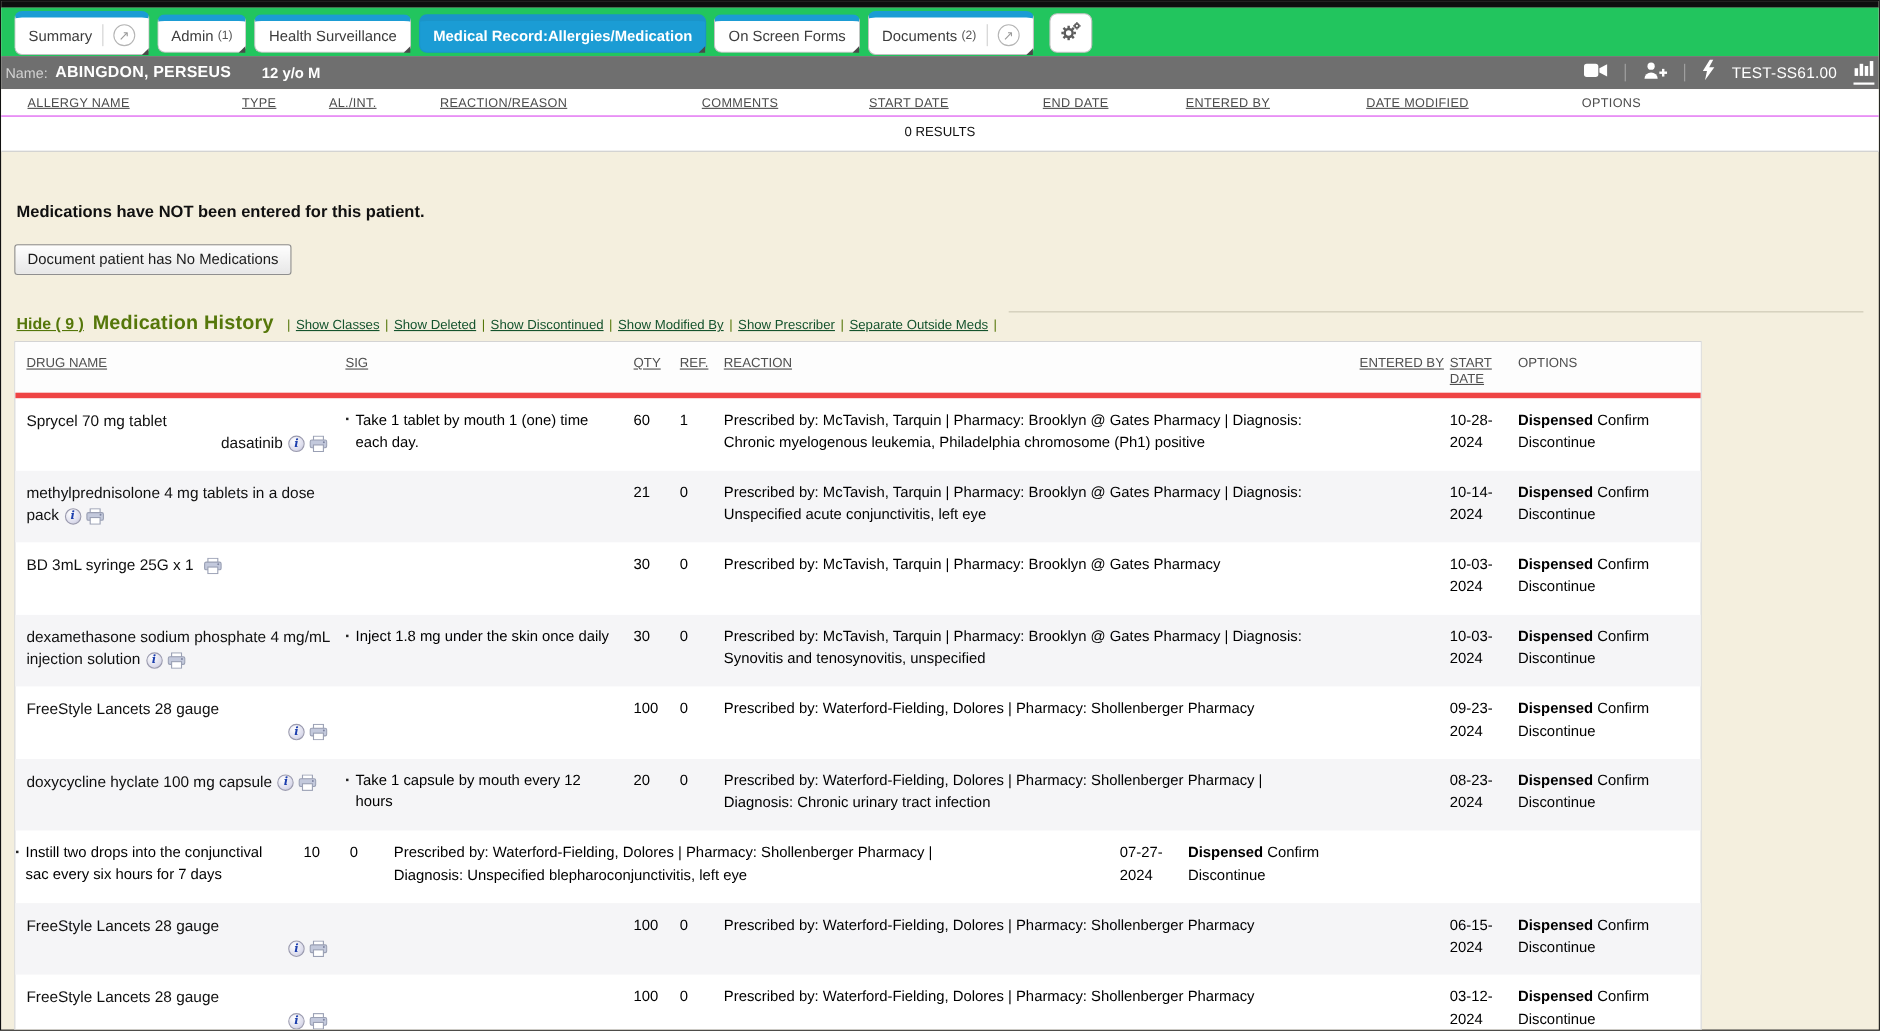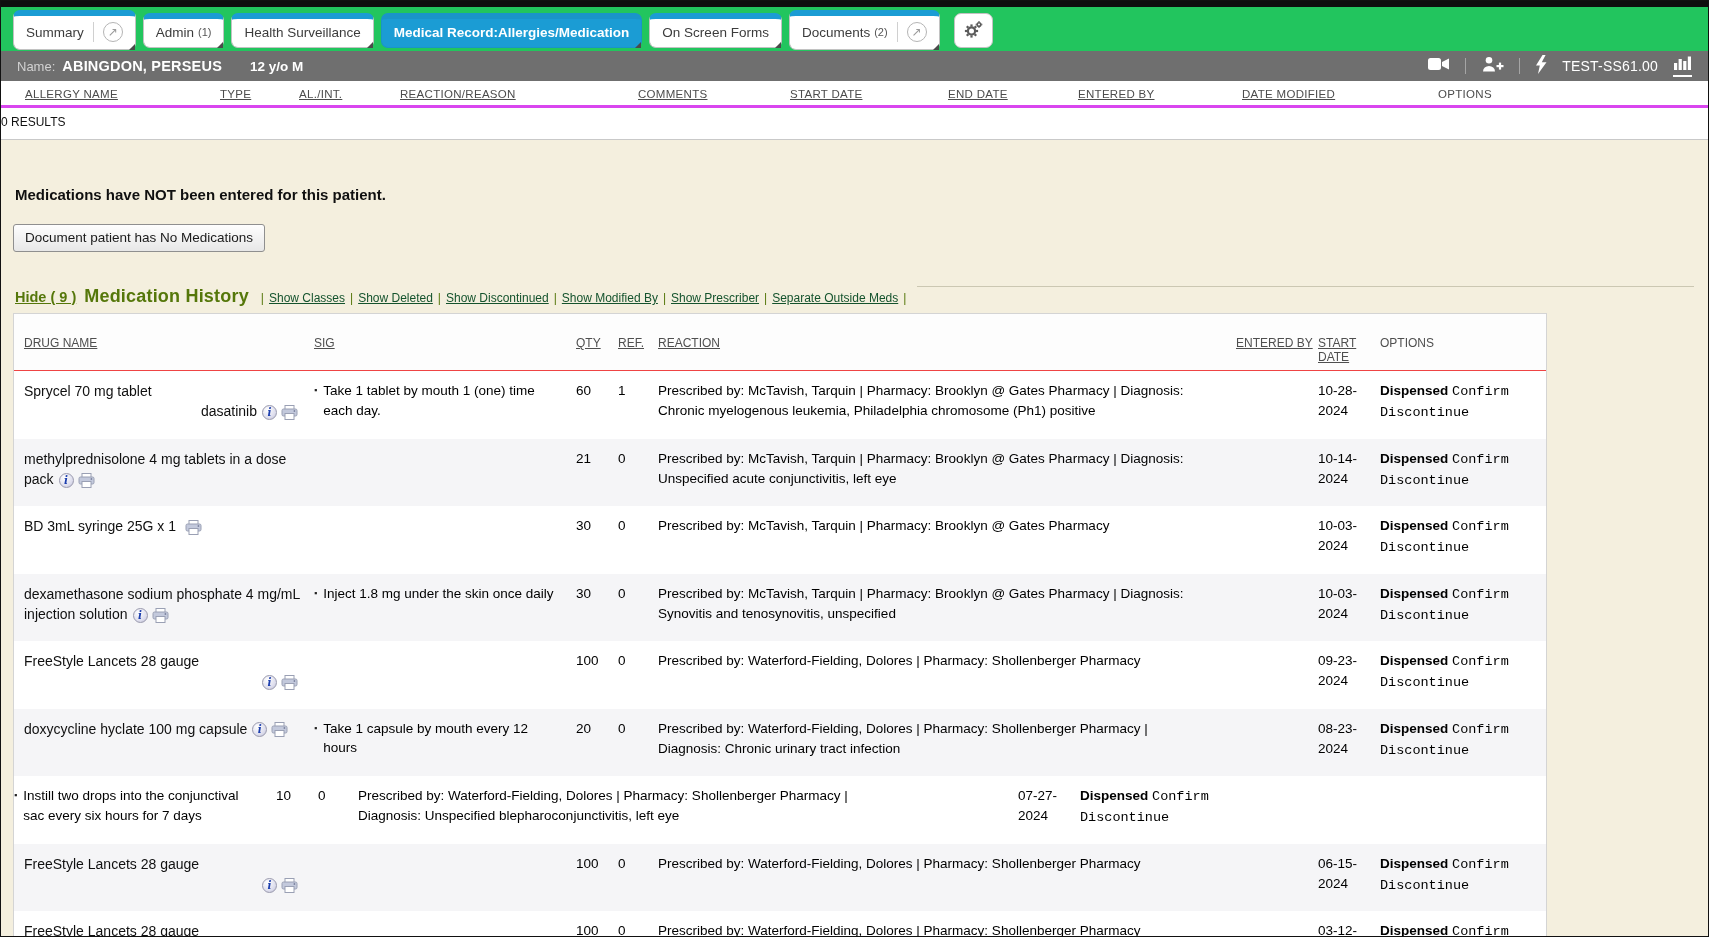--- a/index.html
+++ b/index.html
@@ -14,56 +14,56 @@
   .tab::after { content:''; position:absolute; right:0; bottom:-1px; width:0; height:0;
                 border-left:6px solid transparent; border-bottom:6px solid #4a4a4a; }
   .tab.active { background:#1b9cd4; border-color:#1a94c9; color:#fff; font-weight:bold; }
   .tab .count { font-size:11px; color:#555; margin-left:4px; }
   .popout-wrap { margin-left:9px; padding-left:9px; border-left:1px solid #d0d0d0; display:flex; align-items:center; }
   .popout { width:20px; height:20px; border:1.5px solid #b5b5b5; border-radius:50%; display:inline-flex;
             align-items:center; justify-content:center; color:#9a9a9a; font-size:12px; }
   .gear-btn { margin-left:7px; border:1px solid #c2c2c2; border-radius:7px; background:#fff; padding:7px 9px 5px; cursor:pointer; }
 
   
-  .patientbar { height:30px; background:#6f6f6f; display:flex; align-items:center; padding:0 16px; color:#fff; }
+  .patientbar { height:30px; background:#6f6f6f; display:flex; align-items:center; padding:0 4px; color:#fff; }
   .pb-label { color:#d2d2d2; font-size:13px; margin-right:7px; }
   .pb-name { font-size:14.5px; font-weight:bold; letter-spacing:.2px; }
   .pb-age { margin-left:28px; font-size:13.5px; font-weight:bold; }
   .pb-right { margin-left:auto; display:flex; align-items:center; gap:15px; }
   .pb-sep { width:1px; height:16px; background:#a5a5a5; }
   .pb-code { font-size:14px; letter-spacing:.2px; }
   .chart-wrap { border-bottom:2px solid #fff; padding-bottom:1px; display:inline-block; }
 
   
   .allergy { background:#fff; border-bottom:1px solid #c9c9c9; }
   .allergy-head { display:flex; padding:7px 0 5px 24px; }
   .ah { font-size:11.5px; color:#4c4c4c; text-decoration:underline; letter-spacing:.3px; cursor:pointer; }
   .ah:nth-child(1){width:195px;} .ah:nth-child(2){width:79px;} .ah:nth-child(3){width:101px;}
   .ah:nth-child(4){width:238px;} .ah:nth-child(5){width:152px;} .ah:nth-child(6){width:158px;}
   .ah:nth-child(7){width:130px;} .ah:nth-child(8){width:164px;} .ah:nth-child(9){width:196px;}
   .ah.no-link { text-decoration:none; cursor:default; }
-  .allergy-results { border-top:3px solid #d946ef; font-size:12px; padding:7px 0 10px; color:#111; }
+  .allergy-results { border-top:1px solid #d946ef; text-align:center; font-size:12px; padding:7px 0 10px; color:#111; }
 
   
   .notice { margin:46px 0 0 14px; font-size:15px; font-weight:bold; color:#101010; }
   .no-meds-btn { display:inline-block; margin:21px 0 0 12px; font-family:inherit; font-size:13.5px; color:#1a1a1a;
                  background:linear-gradient(#fefefe,#e7e7e7); border:1px solid #8f8f8f; border-radius:3px;
                  padding:5px 11px 6px; cursor:pointer; }
 
   
   .history { display:flex; align-items:baseline; margin:13px 14px 6px 14px; color:#55770a; white-space:nowrap; }
   .hide-link { font-weight:bold; text-decoration:underline; font-size:14.5px; margin-right:8px; cursor:pointer;margin-top:24px; }
   .hist-title { font-size:18px; font-weight:bold; margin-right:7px; letter-spacing:.2px; }
   .pipe { font-size:12px; margin:0 5px; color:#55770a; }
   .hist-link { font-size:12px; text-decoration:underline; cursor:pointer; color:#14532d; }
   .hist-rule { flex:1; border-top:1px solid #cbc7b2; align-self:center; margin-left:6px; }
 
   
   .med-table { margin-left:12px; width:1534px; background:#fff; border:1px solid #d4d4d4; font-size:13.5px; }
-  .mhead { display:flex; color:#4f4f4f; font-size:12px; padding:22px 0 6px; border-bottom:1px solid #ef4444; background:#fdfdfd; }
+  .mhead { display:flex; color:#4f4f4f; font-size:12px; padding:12px 0 6px; border-bottom:5px solid #ef4444; background:#fdfdfd; }
   .mhead > div { text-decoration:underline; cursor:pointer; }
   .mhead > .c-options { text-decoration:none; cursor:default; }
   .c-drug { width:300px; padding-left:10px; }
   .c-sig { width:262px; }
   .c-qty { width:42px; }
   .c-ref { width:40px; }
   .c-comment { width:578px; }
   .c-entered { width:82px; }
   .c-start { width:62px; }
   .c-options { width:150px; }
@@ -80,21 +80,21 @@
   .print-i { display:inline-block; vertical-align:middle; margin-left:4px; cursor:pointer; }
   .print-i svg { display:block; }
   .mrow .c-sig { display:flex; line-height:1.45; padding-right:14px; }
   .mrow .c-sig .sig-text::before { content:''; }
   .sig-bullet { font-size:9px; line-height:19px; margin-right:6px; color:#222; }
   .mrow .c-qty, .mrow .c-ref { line-height:1.45; }
   .mrow .c-comment { line-height:1.5; padding-right:26px; }
   .mrow .c-start { line-height:1.5; }
   .mrow .c-options { line-height:1.5; }
   .status-dispensed { font-weight:bold;text-align:right; }
-  .opt-link { cursor:pointer;font-family:Liberation Mono, monospace; }
+  .opt-link { cursor:pointer; }
   .mfooter { border-top:1px solid #d0d0d0; background:#efefef; text-align:center; font-size:12px; padding:8px 0; color:#111; }
 </style>
 </head>
 <body>
 
 <div class="page">
   <div class="top-strip"></div>
 
   
   <div class="tabbar">

